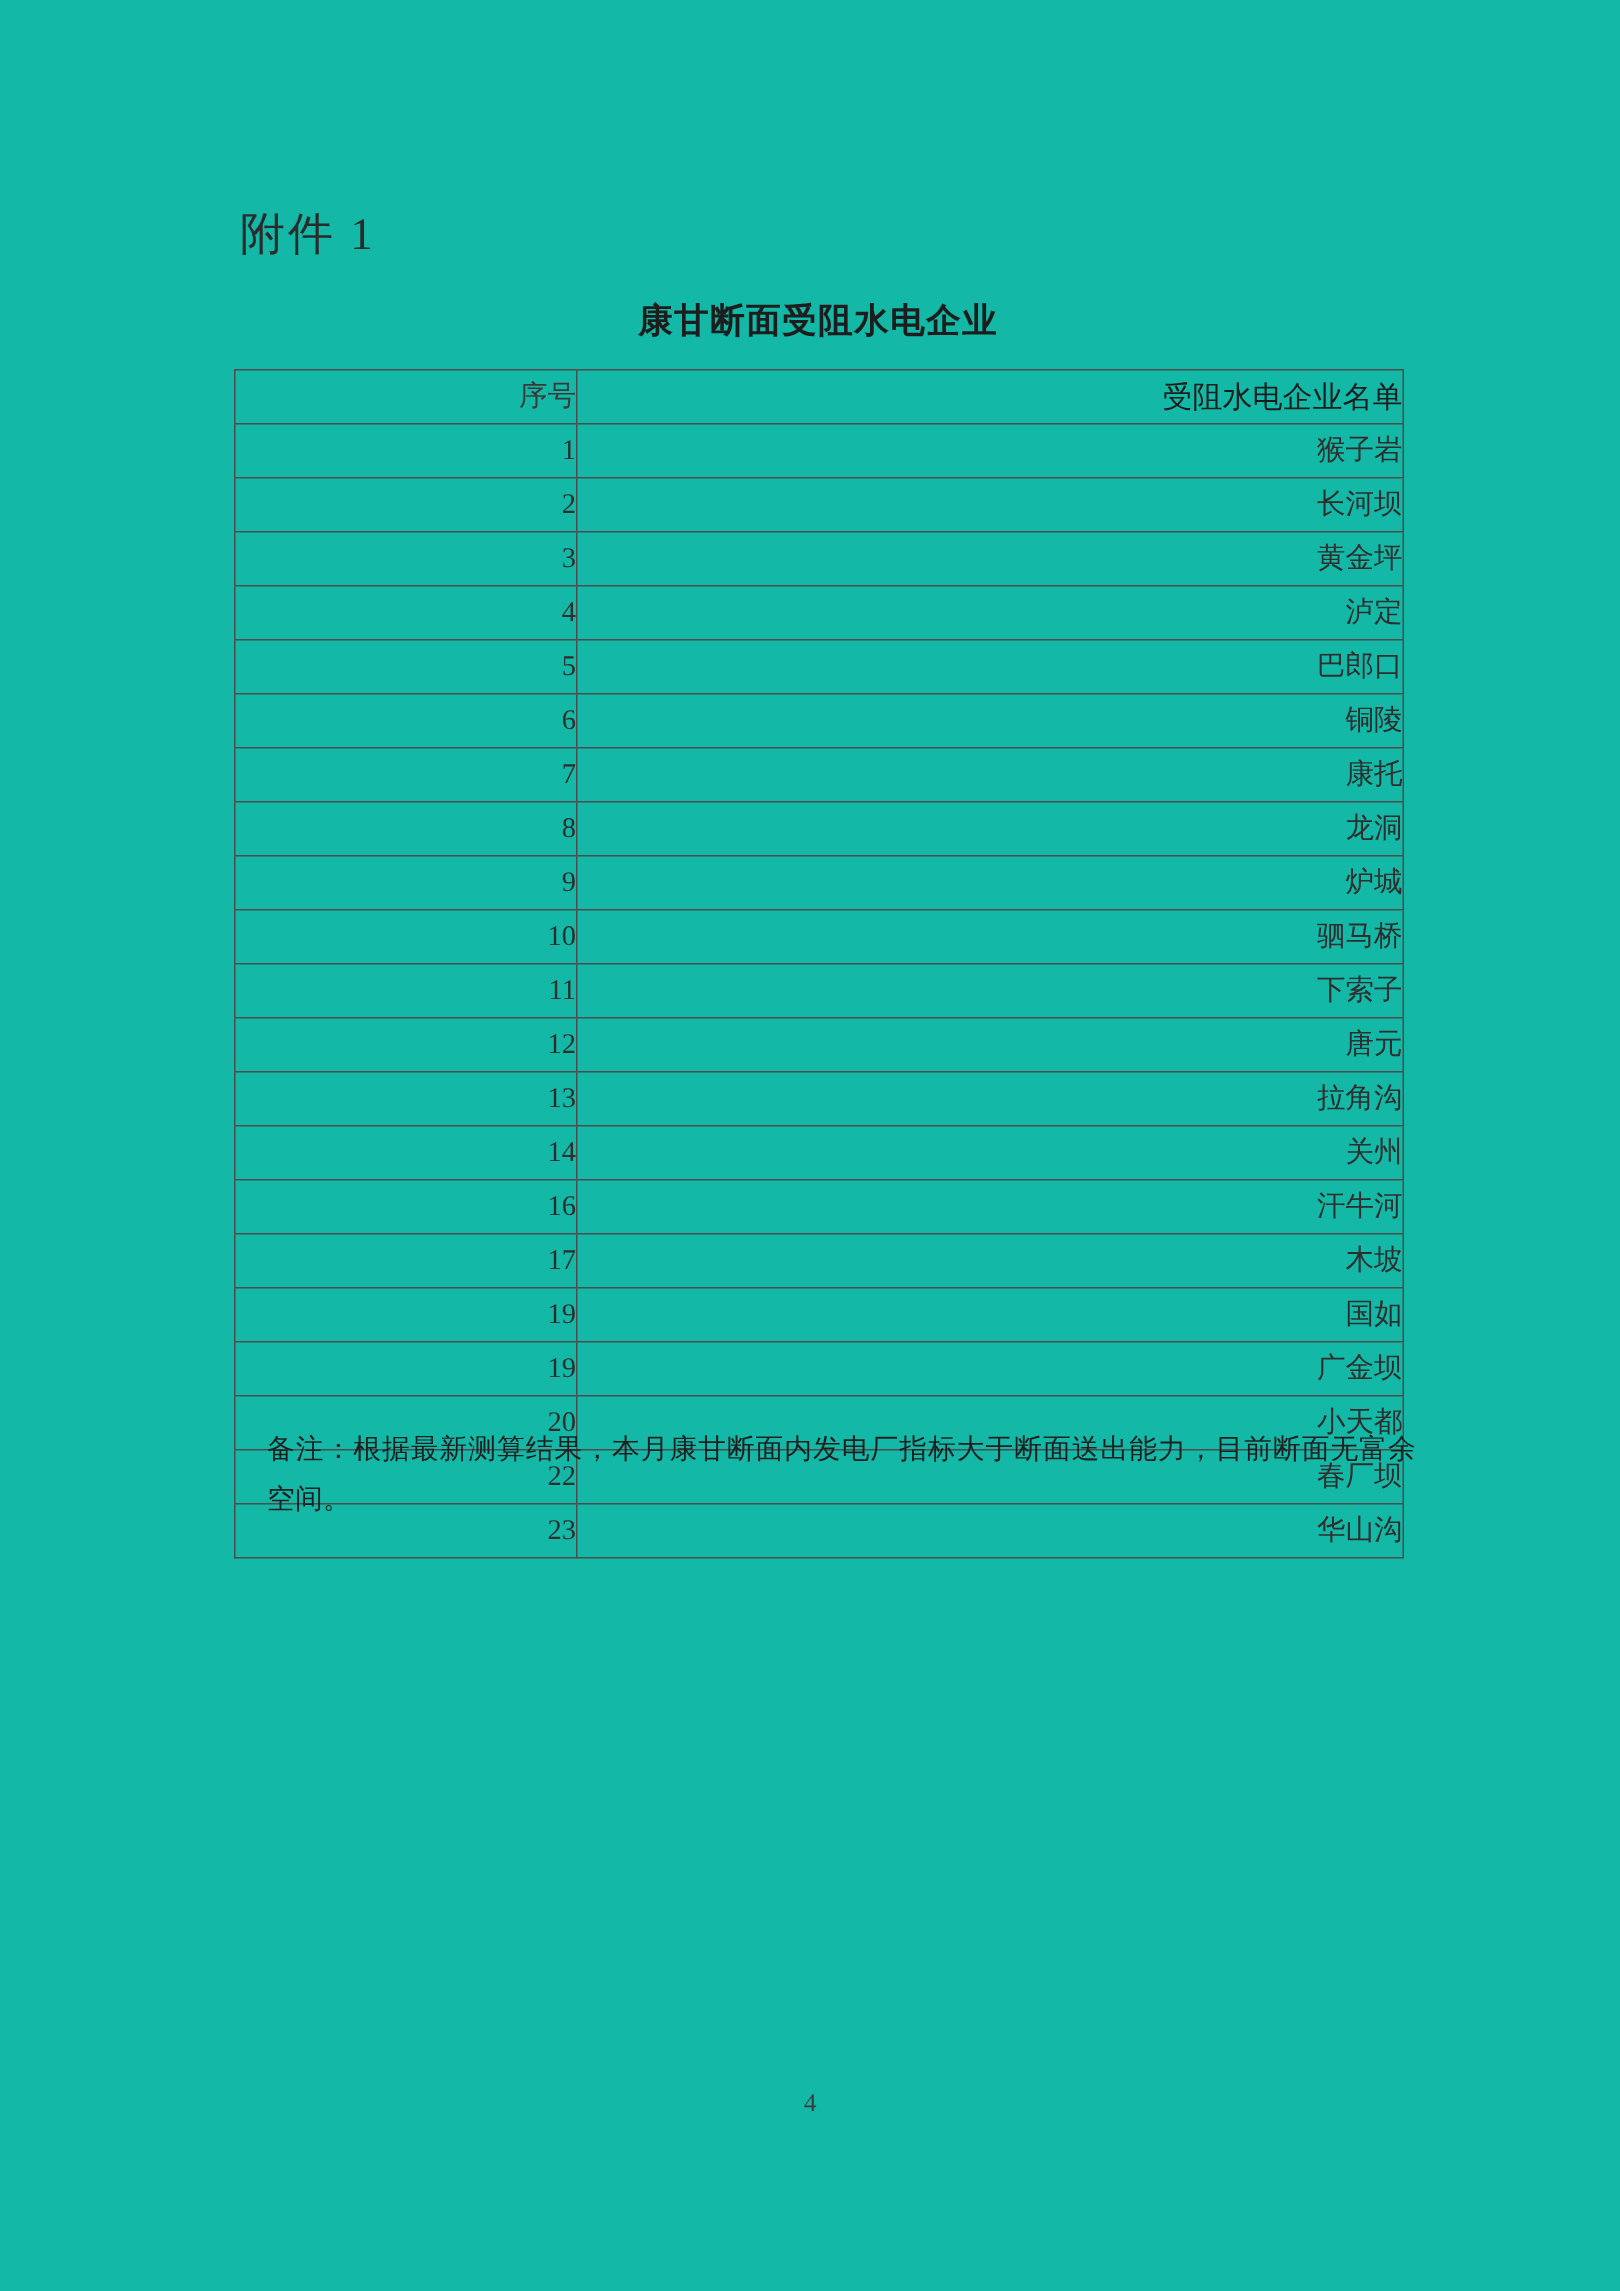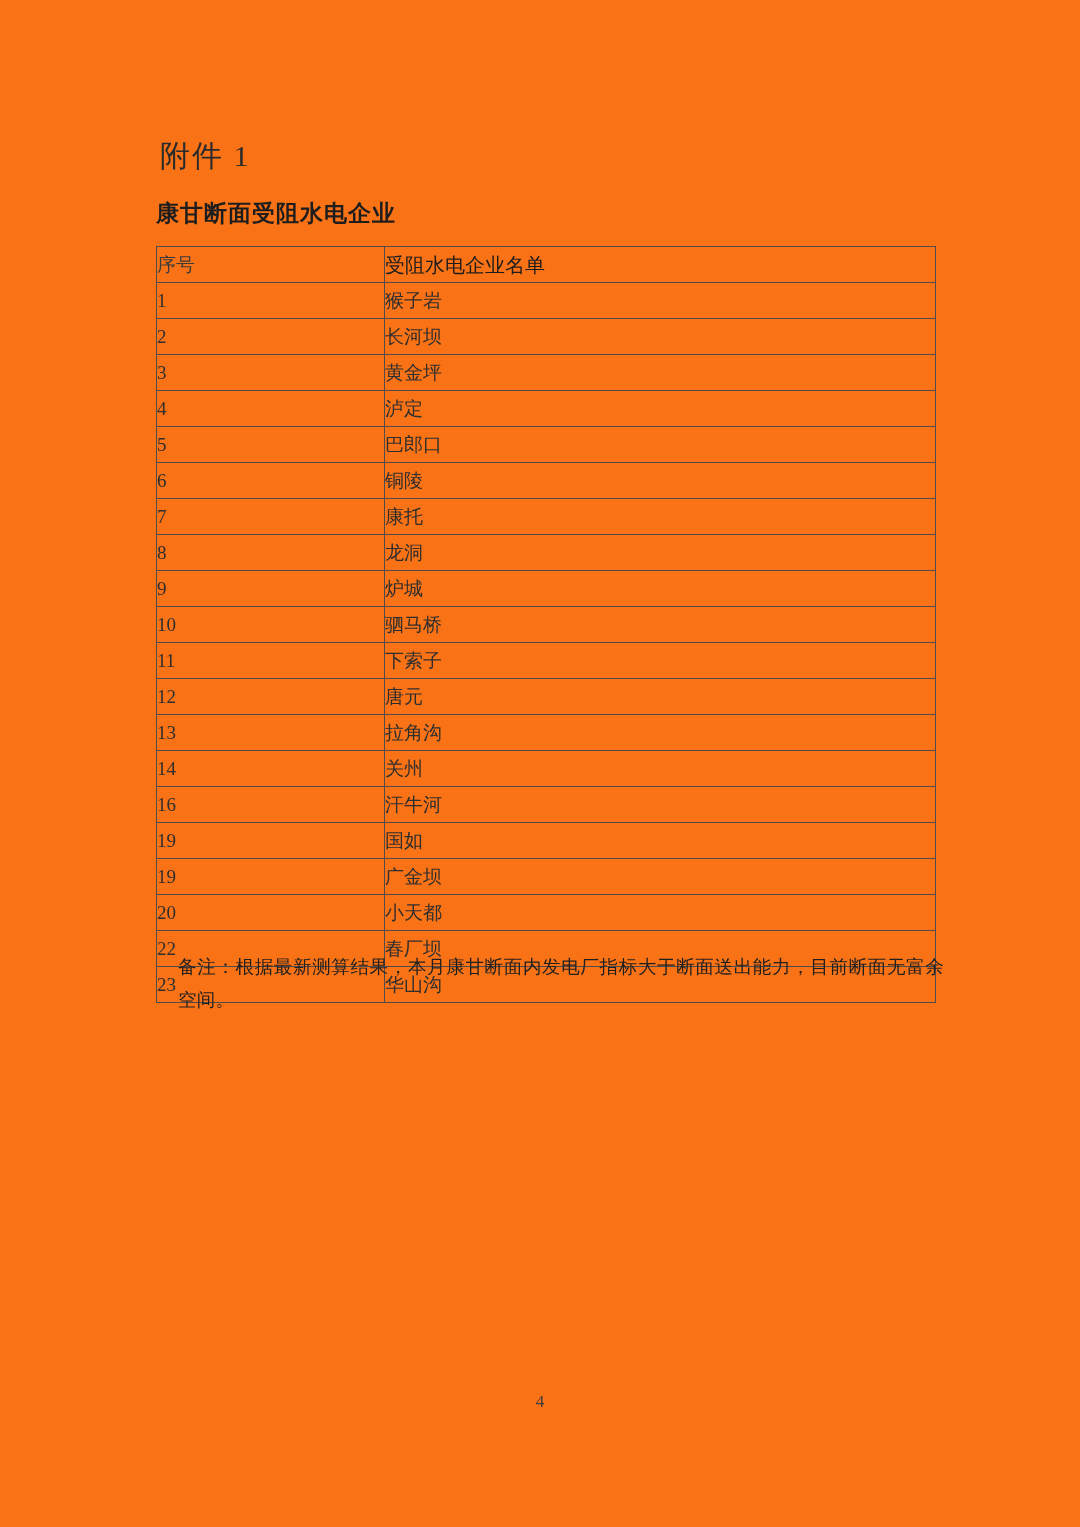--- a/index.html
+++ b/index.html
@@ -6,56 +6,57 @@
   html, body { background: #ffffff; }
   body {
     font-family: "Liberation Serif", "DejaVu Serif", serif;
     color: #262626;
   }
   .page {
     position: relative;
     width: 1080px;
     height: 1527px;
     margin: 0 auto;
-    background: #f97316;
+    background: #14b8a6;
     overflow: hidden;
     padding-left: 32px;
   }
   .attachment-label {
     position: absolute;
     left: 160px;
     top: 136px;
     font-size: 30px;
     letter-spacing: 2px;
     color: #2b2b2b;
   }
   .doc-title {
     position: absolute;
     left: 156px;
     top: 198px;
     width: 779px;
+    text-align: center;
     font-size: 23px;
     font-weight: bold;
     letter-spacing: 1px;
     color: #1d1d1d;
   }
   table.blocked-table {
     position: absolute;
     left: 156px;
     top: 246px;
     width: 779px;
     border-collapse: collapse;
     table-layout: fixed;
   }
   table.blocked-table col.col-no   { width: 228px; }
   table.blocked-table col.col-name { width: 551px; }
   table.blocked-table td, table.blocked-table th {
     border: 1px solid #4d4d4d;
     height: 36px;
-    text-align: left;
+    text-align: right;
     vertical-align: middle;
     font-size: 19px;
     font-weight: normal;
     color: #2e2e2e;
     padding: 0;
     line-height: 1;
   }
   table.blocked-table th.h-name {
     font-weight: normal;
     font-size: 20px;
@@ -162,20 +163,24 @@
         </tr>
         <tr>
           <td>14</td>
           <td>关州</td>
         </tr>
         <tr>
           <td>16</td>
           <td>汗牛河</td>
         </tr>
         <tr>
+          <td>17</td>
+          <td>木坡</td>
+        </tr>
+        <tr>
           <td>19</td>
           <td>国如</td>
         </tr>
         <tr>
           <td>19</td>
           <td>广金坝</td>
         </tr>
         <tr>
           <td>20</td>
           <td>小天都</td>

